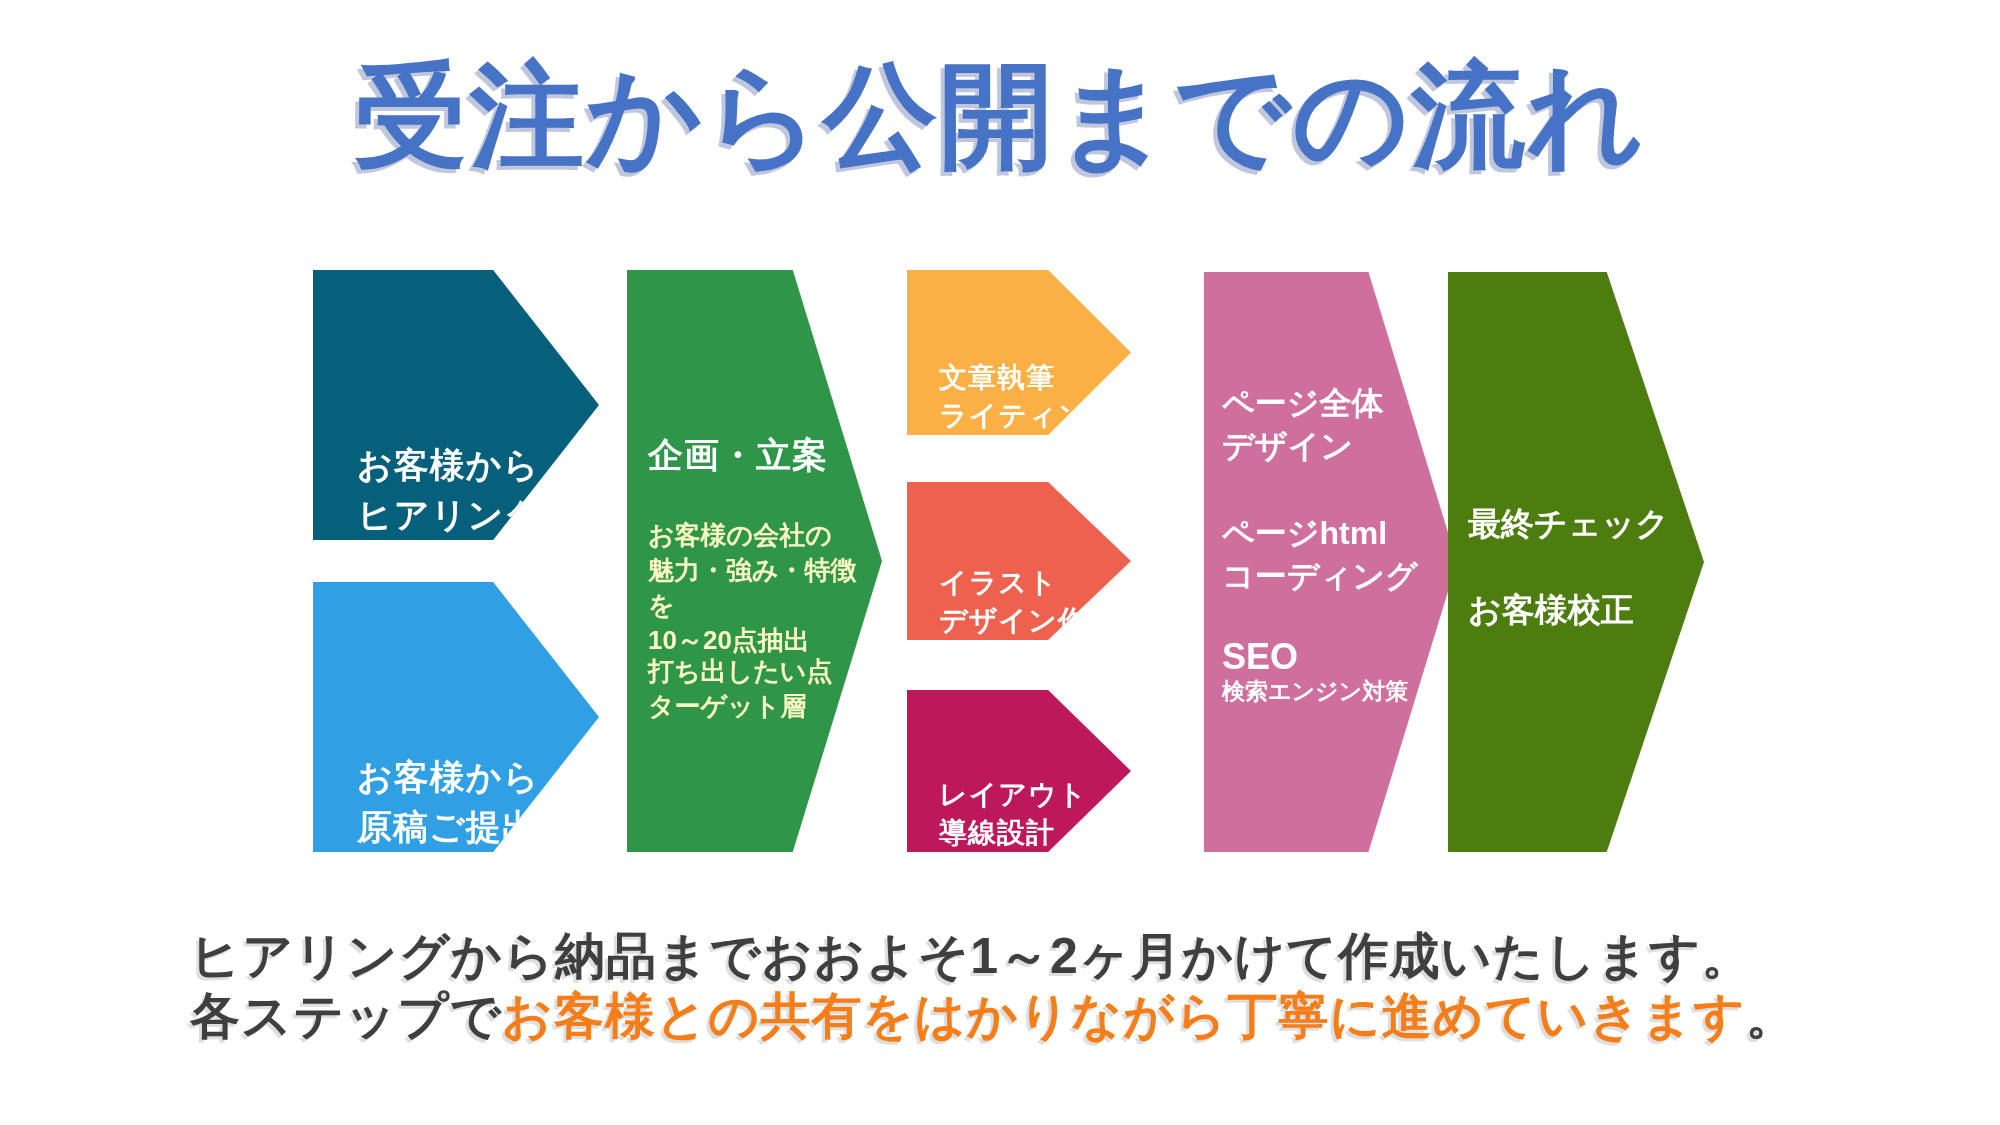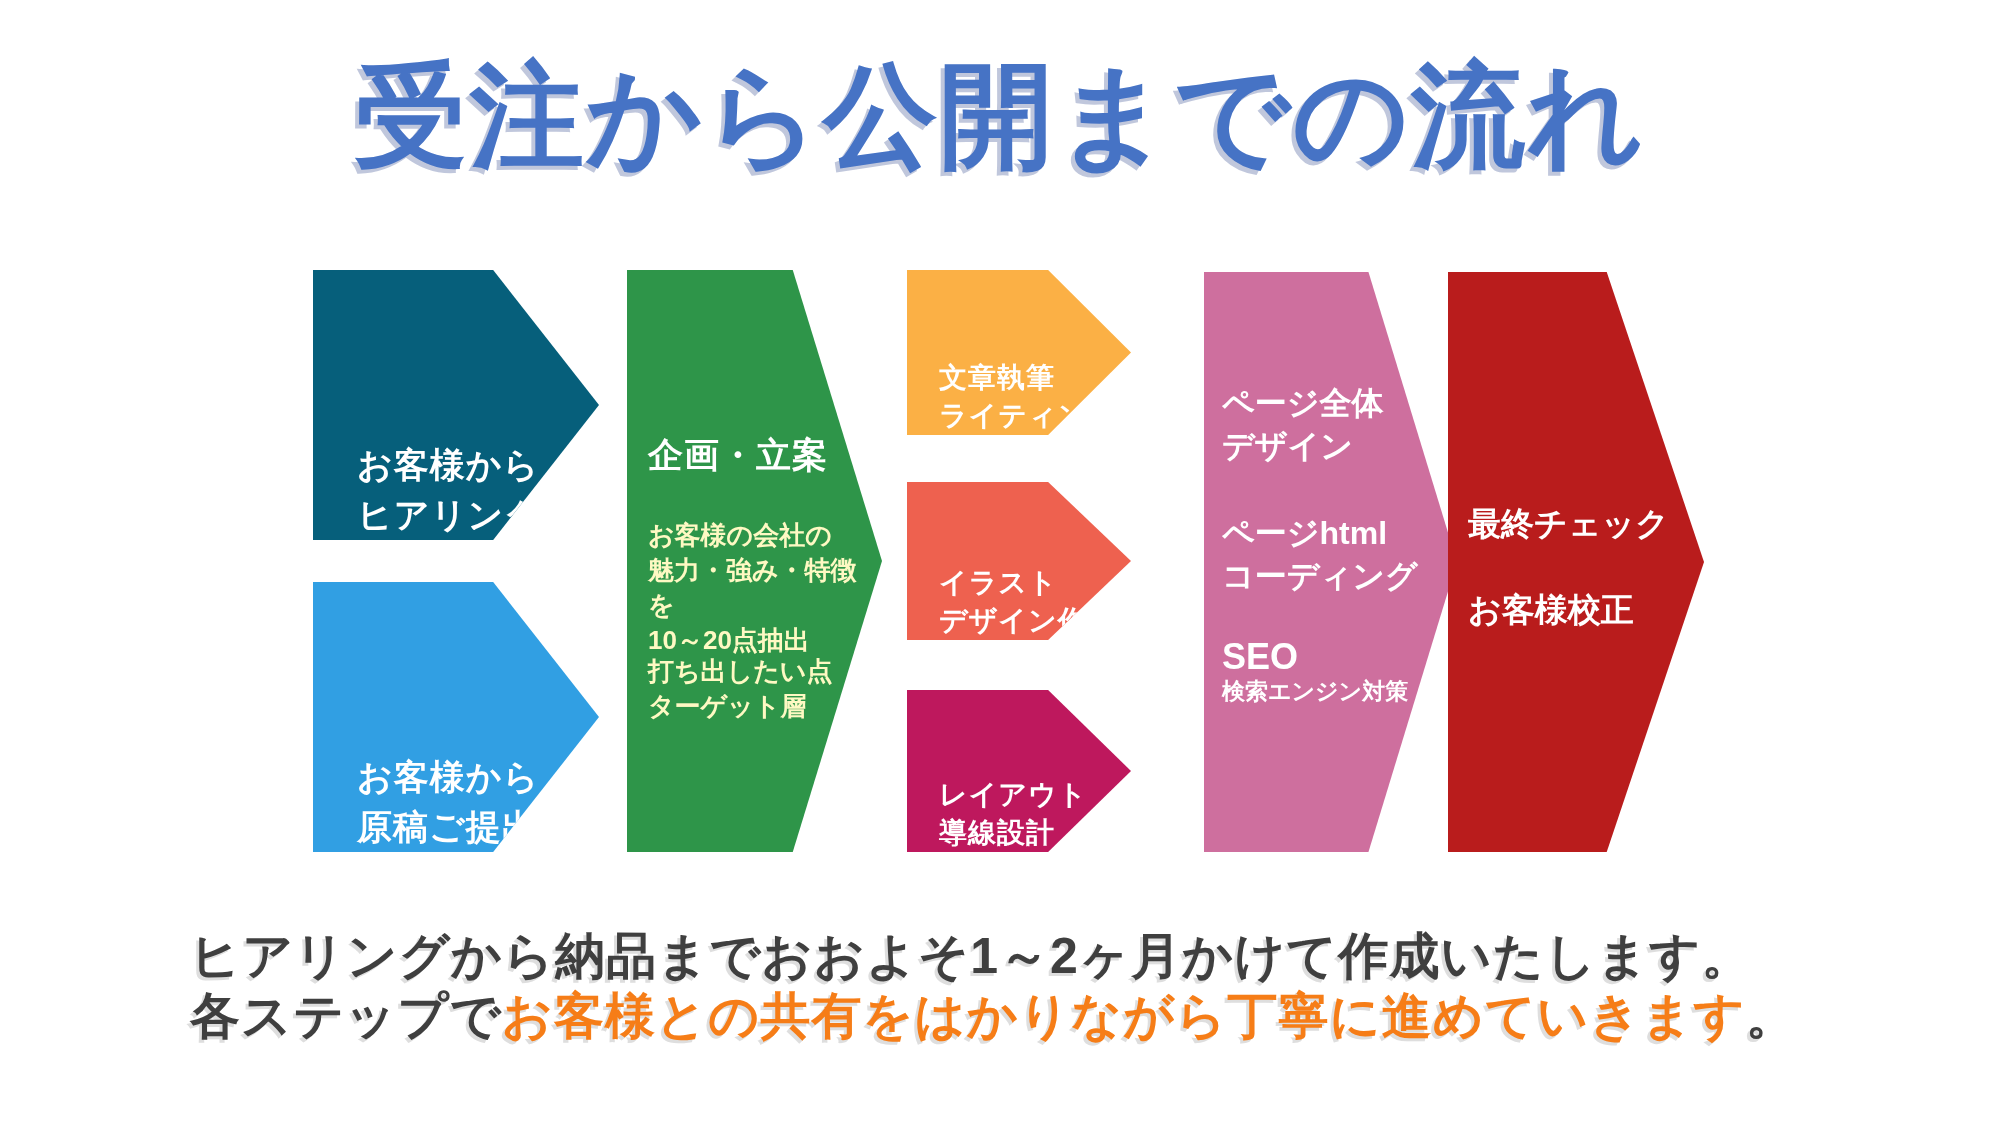--- a/index.html
+++ b/index.html
@@ -110,21 +110,21 @@
 
   <div class="arrow a-design" style="background-color: rgb(206, 111, 158);">
     <div class="m-block m-line1">ページ全体
 デザイン</div>
     <div class="m-block m-line2">ページhtml
 コーディング</div>
     <div class="m-block m-line3">SEO</div>
     <div class="m-block m-line3sub">検索エンジン対策</div>
   </div>
 
-  <div class="arrow a-final" style="background-color: #b91c1c;">
+  <div class="arrow a-final" style="background-color: #4d7c0f;">
     <div class="p-block p-line1">最終チェック</div>
     <div class="p-block p-line2">お客様校正</div>
   </div>
 
   <div class="footer" style="color: rgb(63, 63, 63);">
     <div>ヒアリングから納品までおおよそ1～2ヶ月かけて作成いたします。</div>
     <div>
       <span>各ステップで</span><span style="color: rgb(246, 125, 23);">お客様との共有をはかりながら丁寧に進めていきます</span><span>。</span>
     </div>
   </div>

